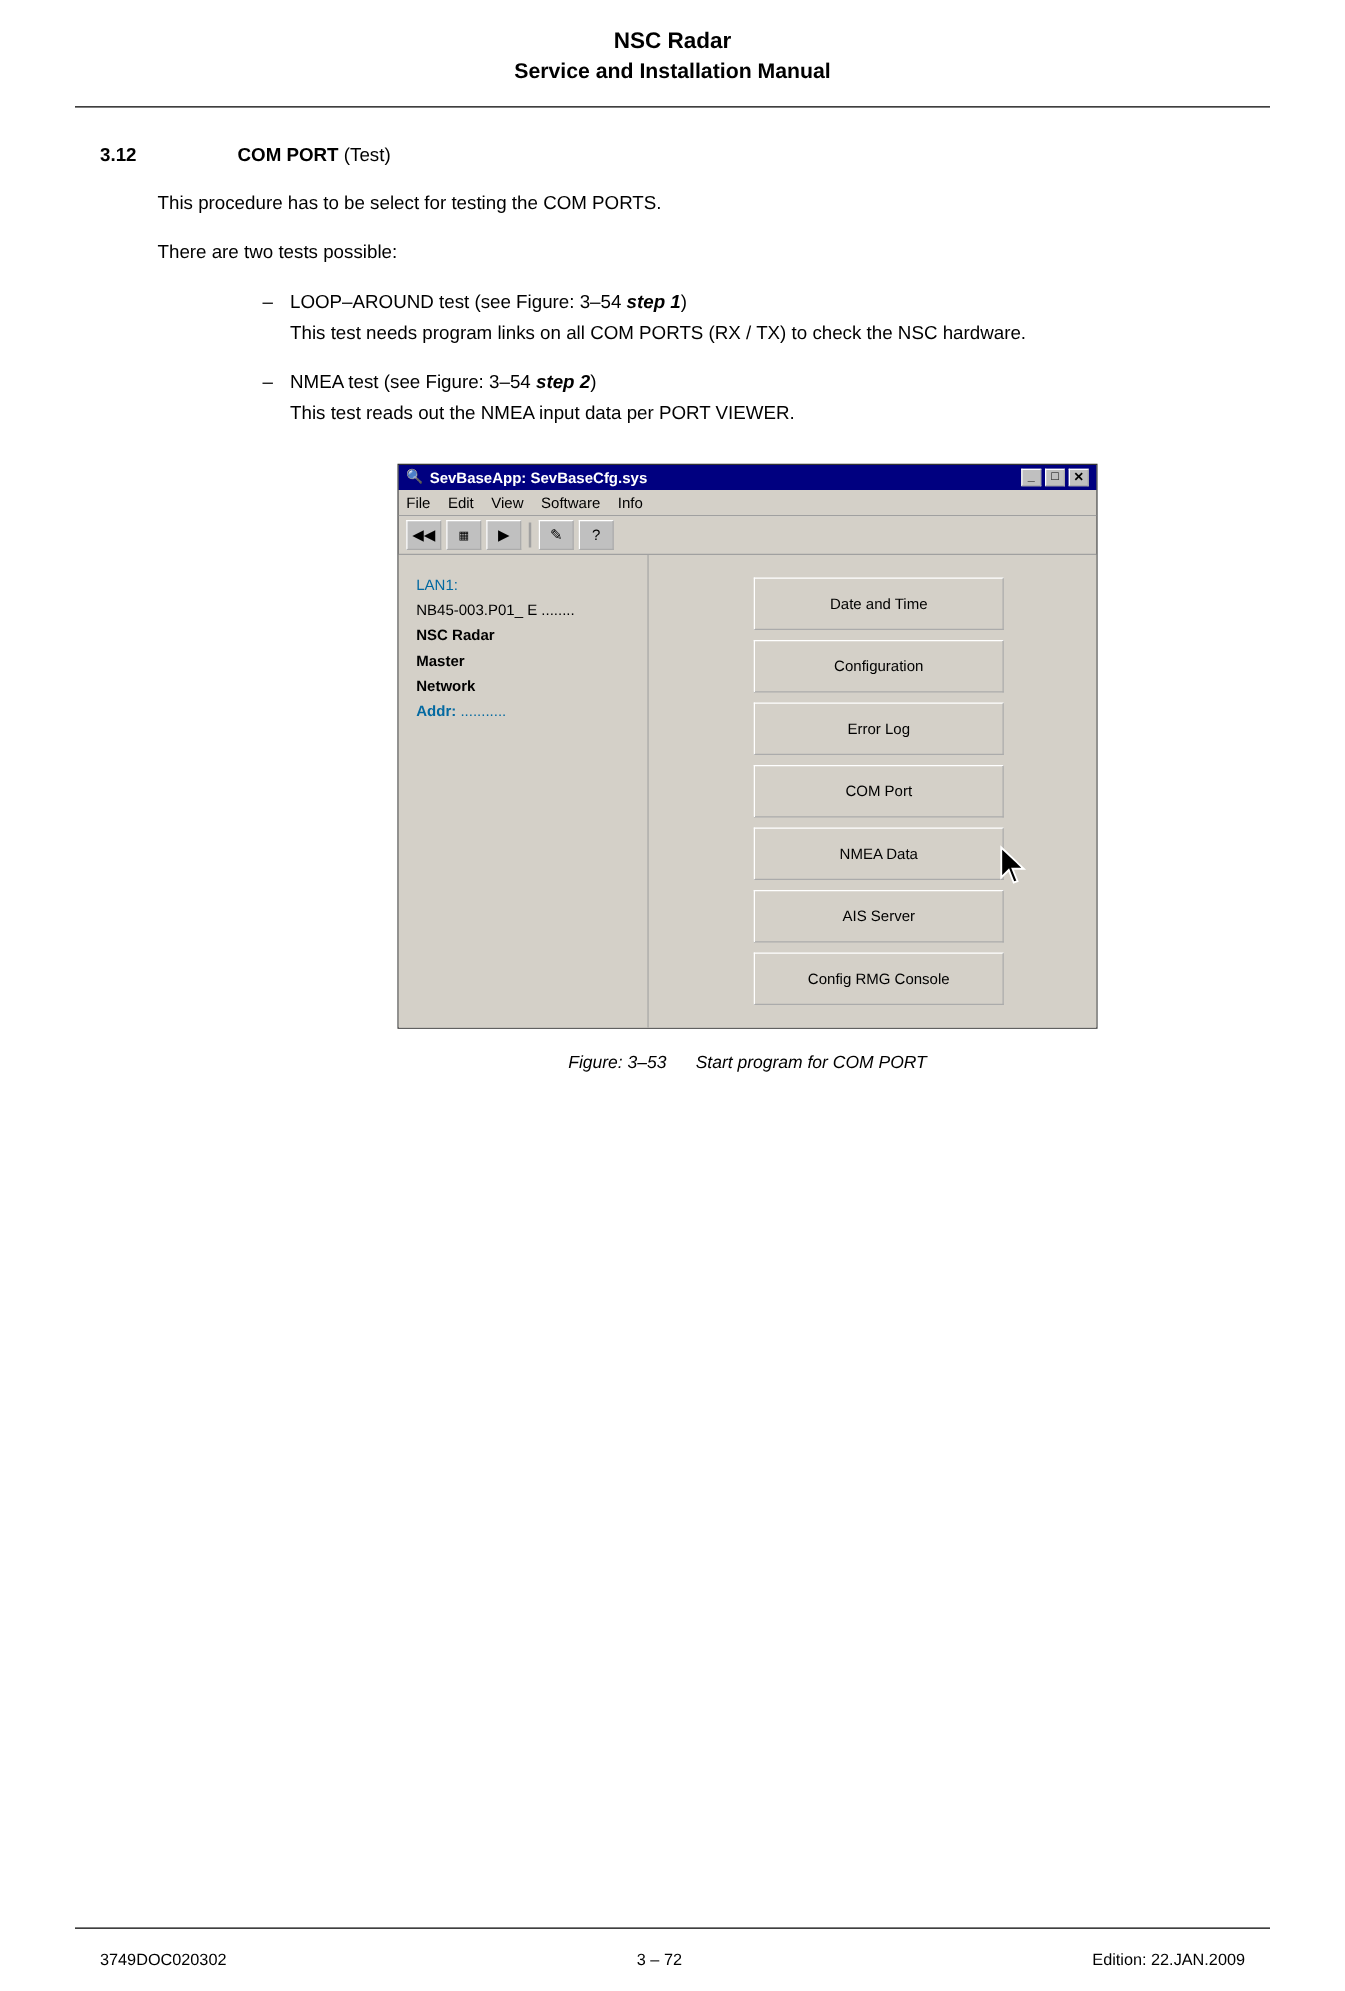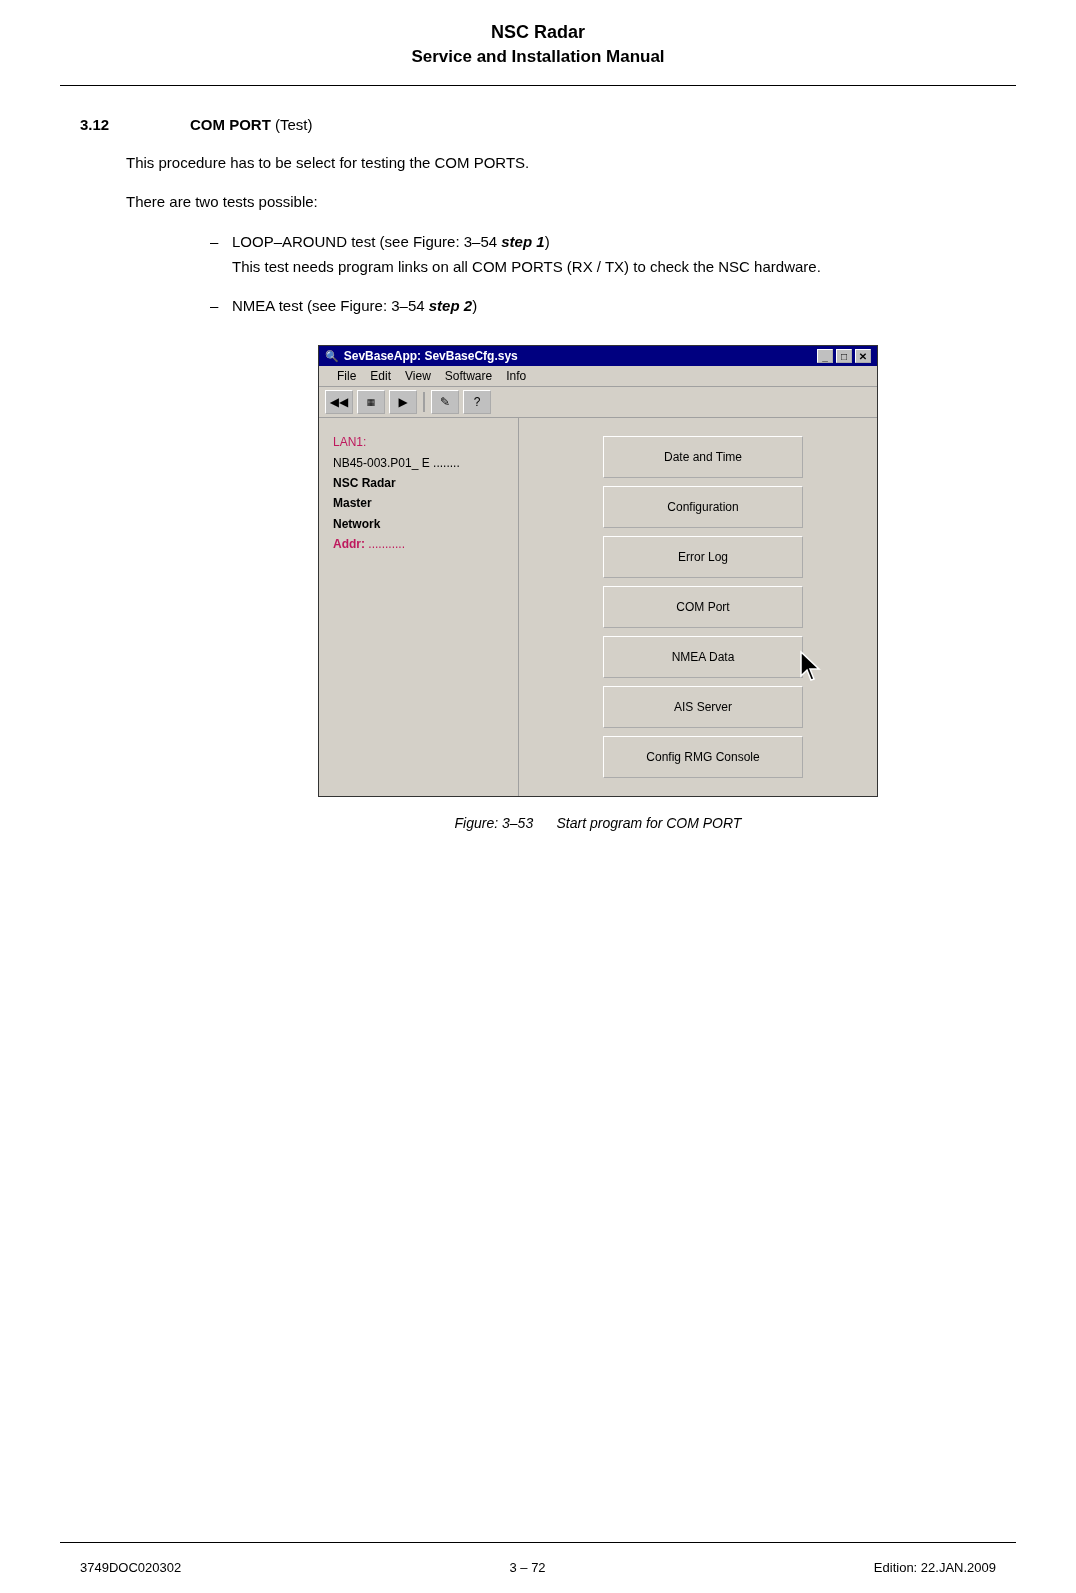--- a/index.html
+++ b/index.html
@@ -155,21 +155,21 @@
       justify-content: center;
       font-size: 10px;
       color: #000;
       cursor: pointer;
     }
 
     .app-menubar {
       background: #d4d0c8;
       display: flex;
       gap: 2px;
-      padding: 2px 12px;
+      padding: 2px 0;
       border-bottom: 1px solid #a0a0a0;
       font-size: 12px;
     }
     .menu-item {
       padding: 1px 6px;
       cursor: pointer;
     }
 
     .app-toolbar {
       background: #d4d0c8;
@@ -206,21 +206,21 @@
     .info-panel {
       width: 200px;
       background: #d4d0c8;
       padding: 14px 10px 10px 14px;
       border-right: 1px solid #a0a0a0;
       font-size: 12px;
       line-height: 1.7;
     }
     .info-lan {
       font-size: 12px;
-      color: #be185d;
+      color: #0369a1;
     }
     .info-bold {
       font-weight: bold;
     }
     .info-dots {
       font-size: 12px;
     }
 
     
     .button-panel {
@@ -319,20 +319,21 @@
         <div class="bullet-sub">This test needs program links on all COM PORTS (RX / TX) to check the NSC hardware.</div>
       </div>
 
       <div class="bullet-item">
         <div class="bullet-dash">
           <span class="dash">–</span>
           <span class="bullet-content">
             <span>NMEA test (see Figure: 3–54 </span><span class="step-bold">step 2</span><span>)</span>
           </span>
         </div>
+        <div class="bullet-sub">This test reads out the NMEA input data per PORT VIEWER.</div>
       </div>
 
     </div>
 
 
     <div class="figure-container">
 
       <div class="app-window">
 
         <div class="app-titlebar">

